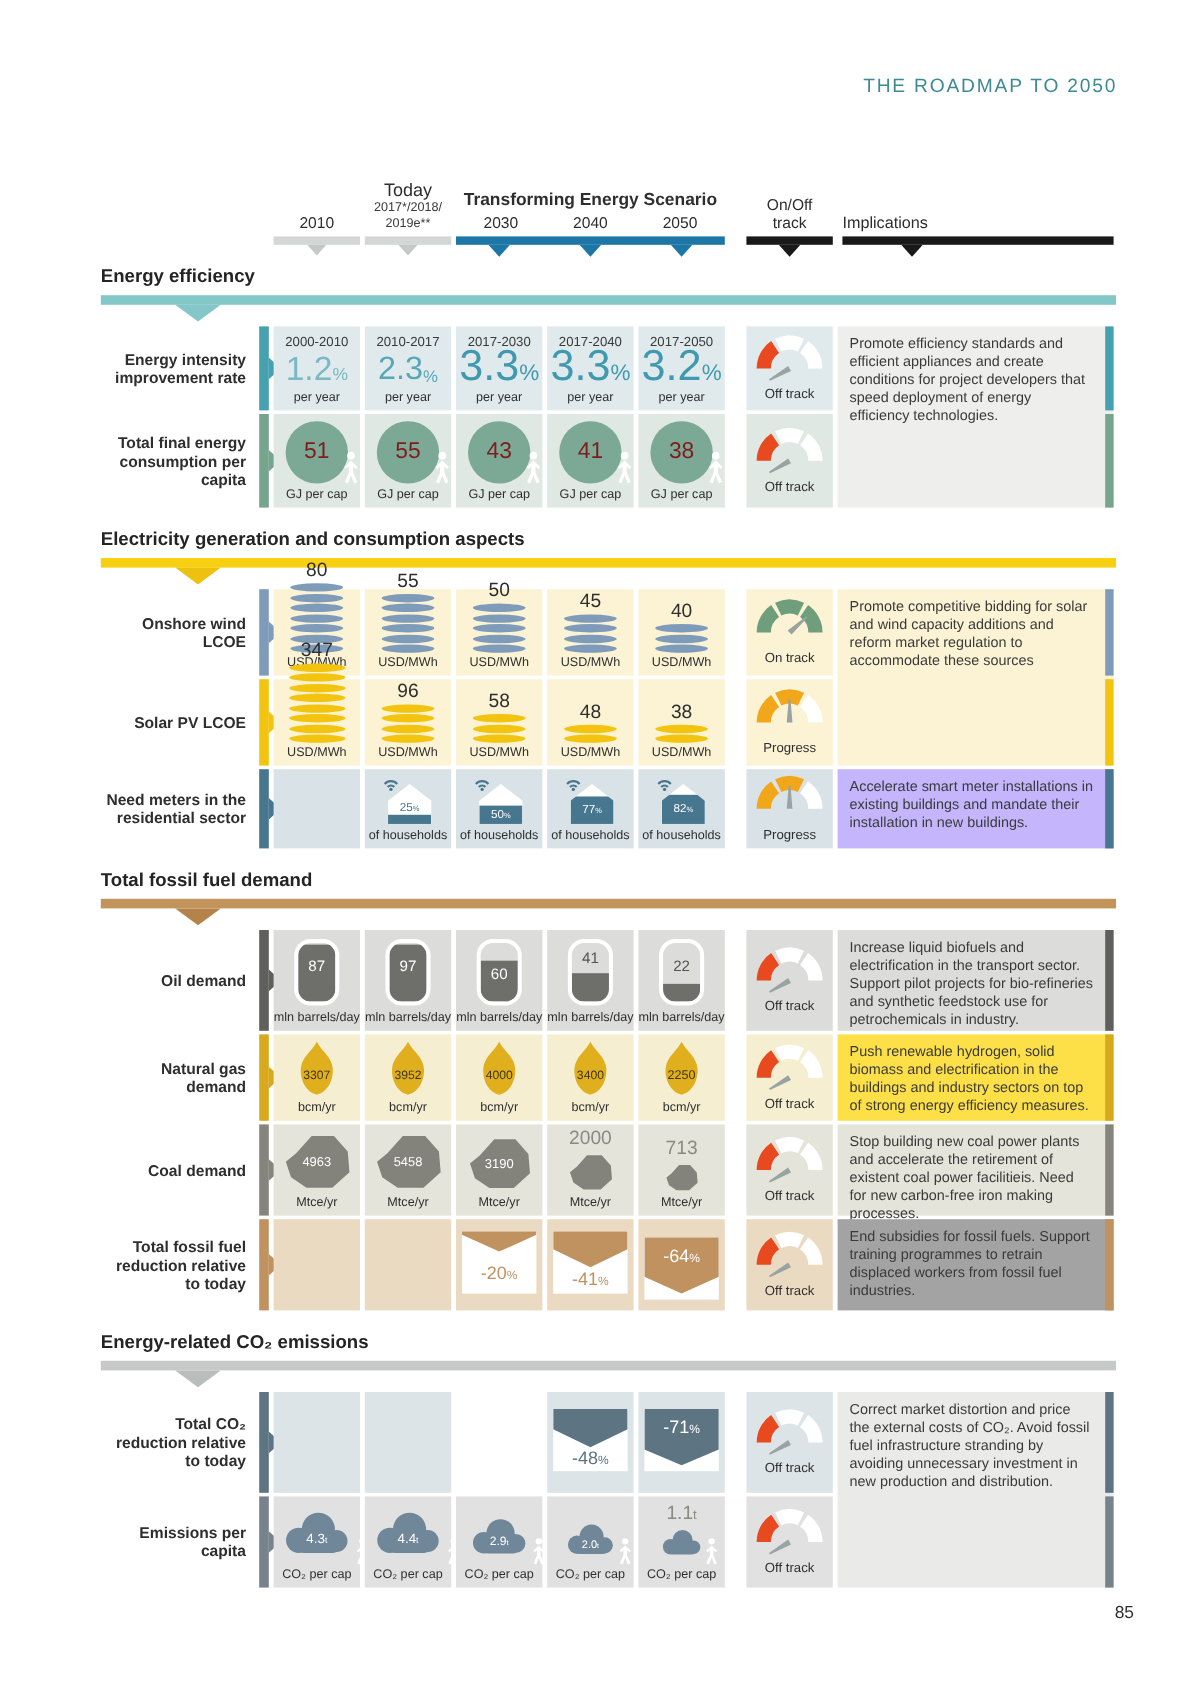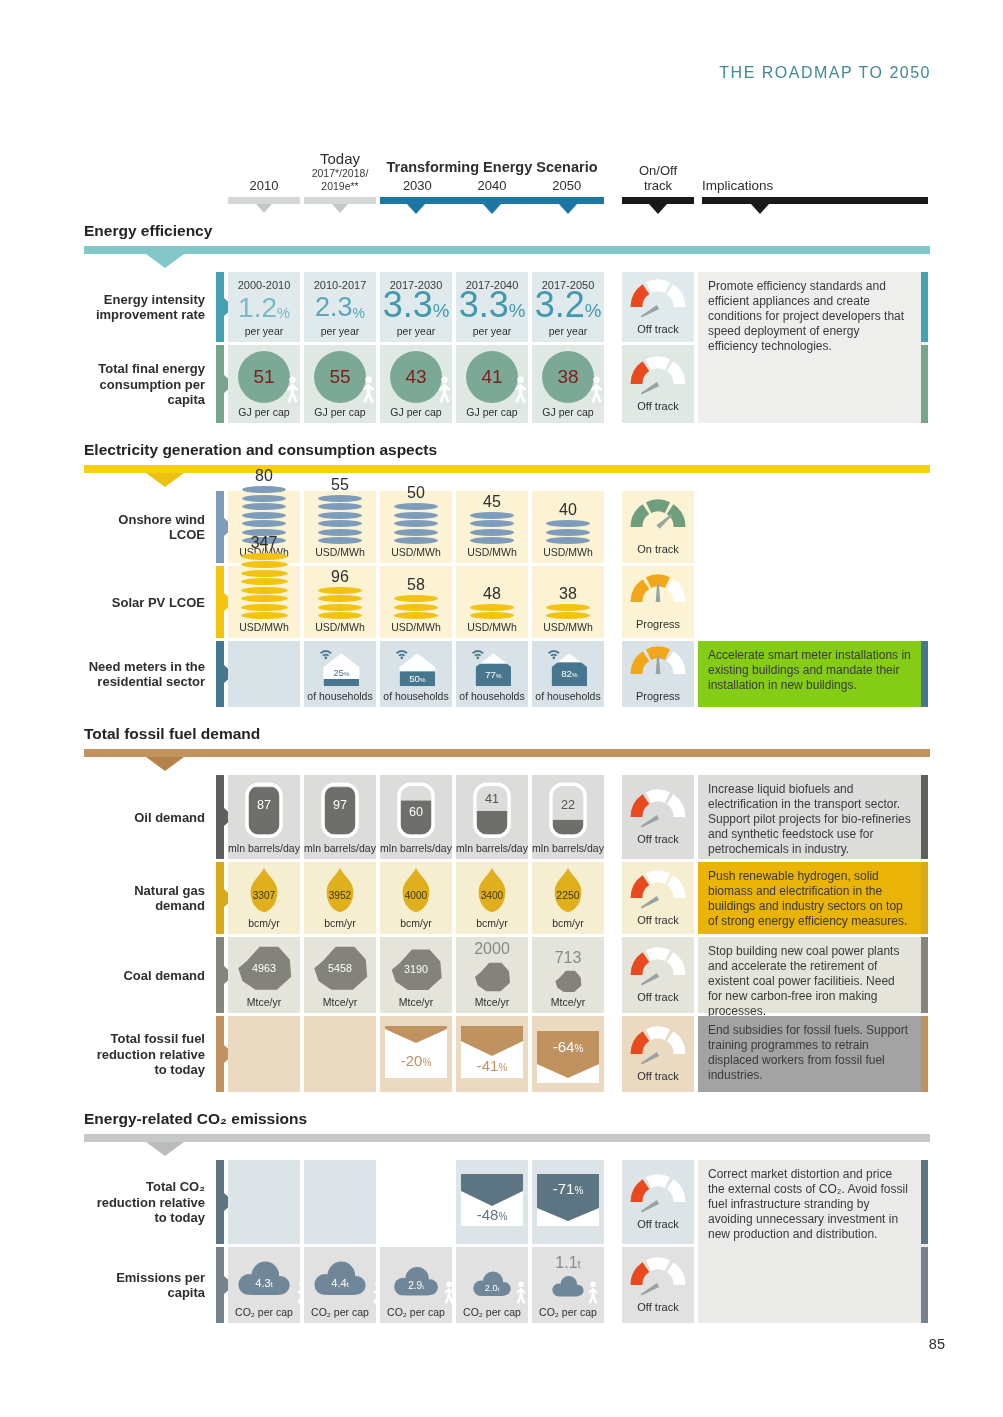--- a/index.html
+++ b/index.html
@@ -104,22 +104,22 @@
   .gauge{justify-content:center}
   .gaugesvg{width:56px;height:41px}
   .seg{fill:none;stroke-width:11}
   .track{font-size:11px;color:#2f2f2f;margin-top:3px}
 
   
   .impl{position:relative;padding:7px 16px 7px 10px;box-sizing:border-box;
         font-size:12px;line-height:1.24;color:#3a3a3a}
   .impl .edge{position:absolute;top:0;right:0;bottom:0;width:7px;display:flex;flex-direction:column;gap:3px}
   .impl .edge span{display:block;width:7px}
-  .ib-ee{background:#eeefec}.ib-lcoe{background:#fbf3d4}.ib-sm{background:#84cc16}
-  .ib-oil{background:#dcdcda}.ib-gas{background:#eab308}.ib-coal{background:#e4e4da}
+  .ib-ee{background:#eeefec}.ib-lcoe{background:#fbf3d4}.ib-sm{background:#c4b5fd}
+  .ib-oil{background:#dcdcda}.ib-gas{background:#fde047}.ib-coal{background:#e4e4da}
   .ib-fred{background:#a3a3a3}.ib-co2{background:#eaebe9}
 </style>
 </head>
 <body>
 
 <svg width="0" height="0" style="position:absolute">
   <defs>
     <clipPath id="houseClip">
         <path d="M34,12 L60,32 L60,60 L8,60 L8,32 Z"></path>
       </clipPath>
@@ -376,20 +376,27 @@
           <div class="unit">USD/MWh</div>
         </div>
       <div class="cell gauge bg-lcoe gc9 r1">
         <svg class="gaugesvg" viewBox="0 0 52 38">
             <path class="seg" d="M6,26 A20,20 0 0 1 14.8,9.4" stroke="#6f9e7d"></path>
             <path class="seg" d="M17.2,8 A20,20 0 0 1 34.8,8" stroke="#6f9e7d"></path>
             <path class="seg" d="M37.2,9.4 A20,20 0 0 1 46,26" stroke="#6f9e7d"></path>
             <polygon points="24.5,24.4 38.9,13.4 39.8,14.5 27.5,27.6" fill="#9aa3a3"></polygon>
           </svg>
         <div class="track">On track</div>
+      </div>
+      <div class="impl ib-lcoe gc10 r1" style="grid-row:1/span 2">
+        <p style="margin:0">Promote competitive bidding for solar and wind capacity additions and reform market regulation to accommodate these sources</p>
+        <div class="edge">
+            <span style="height:72px;background:#7e9cba"></span>
+            <span style="flex:1;background:#f2c410"></span>
+          </div>
       </div>
 
       <div class="rlabel gc1 r2">Solar PV LCOE</div>
       <div class="abar gc2 r2" style="--ac:#f2c410"></div>
       <div class="cell bg-lcoe gc3 r2">
           <div class="num">347</div>
           <div class="stack solar wide">
             <i></i>
             <i></i>
             <i></i>

